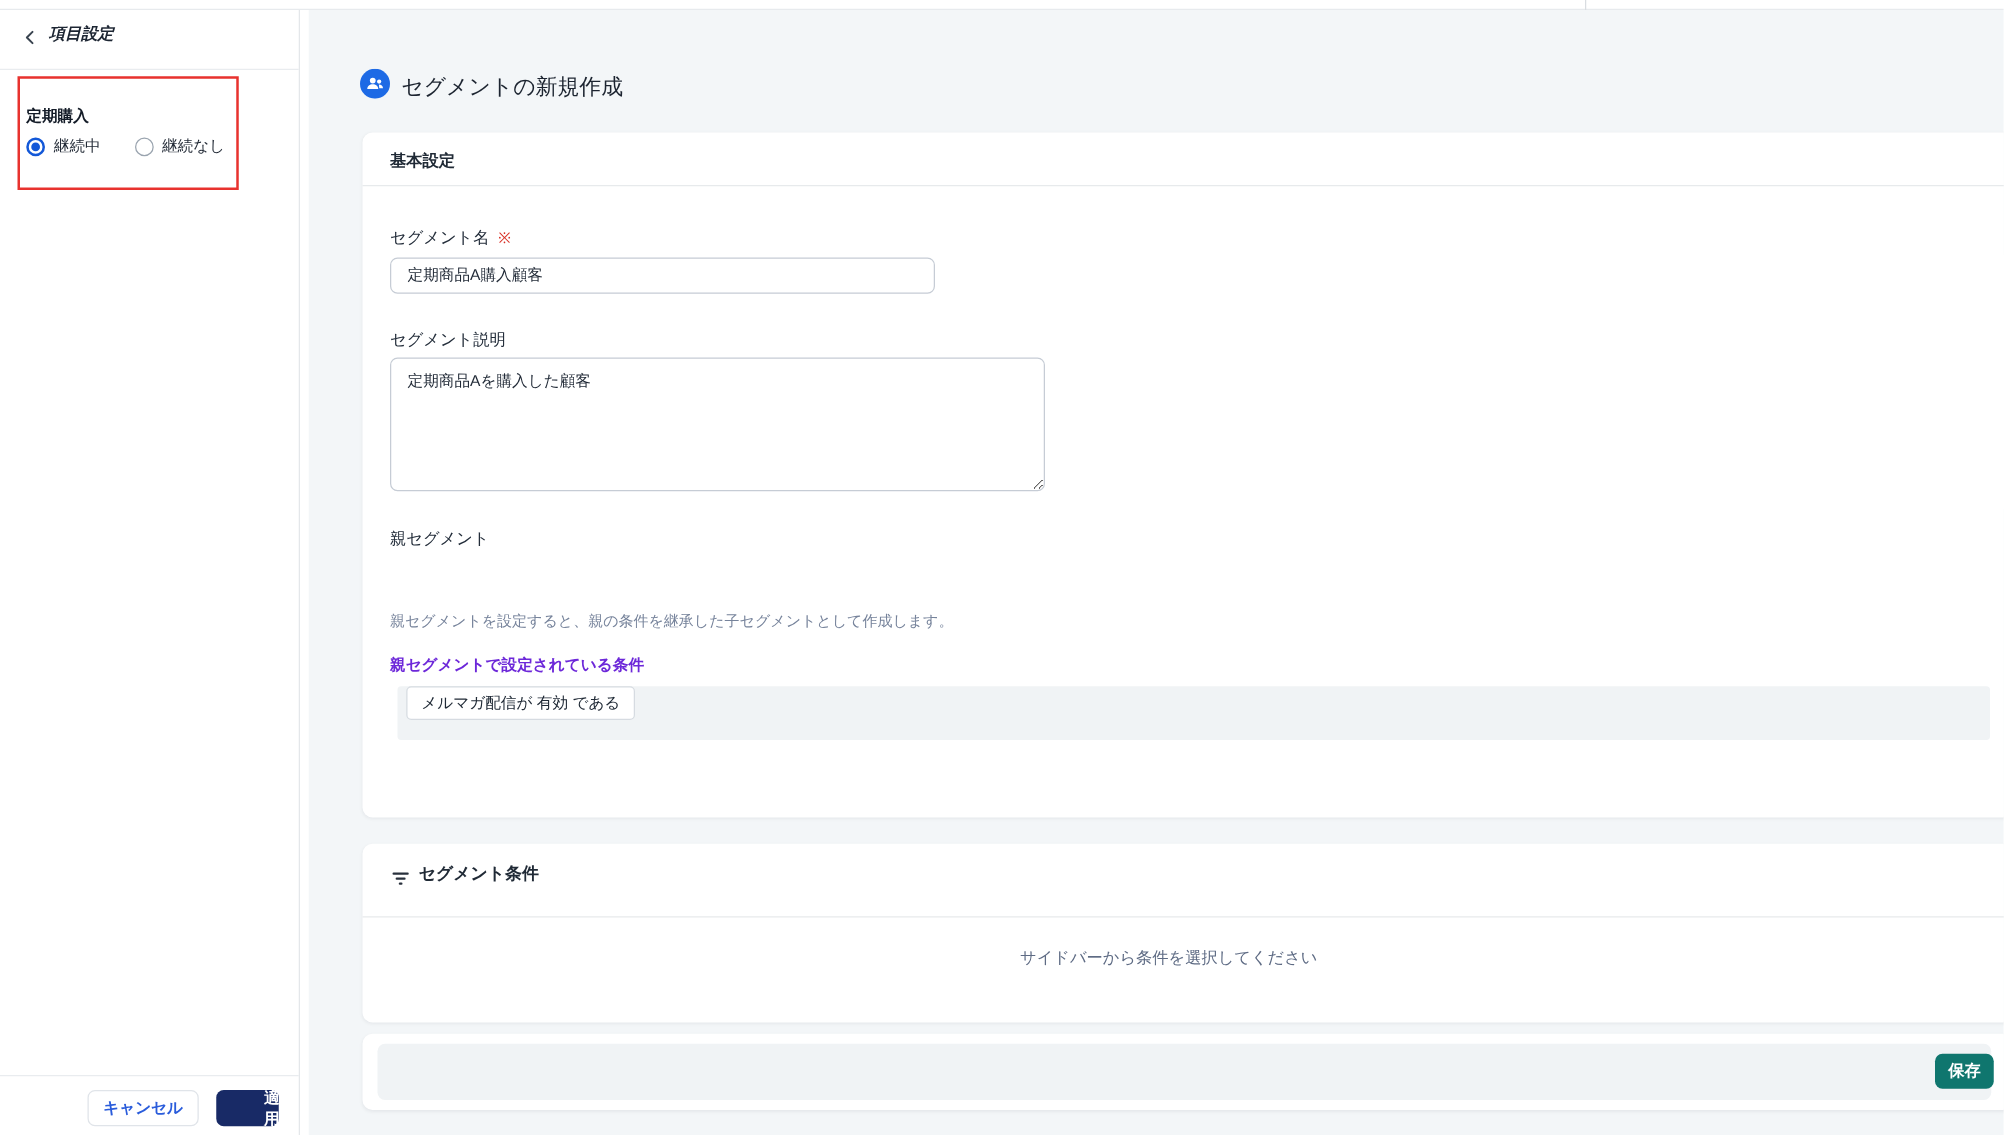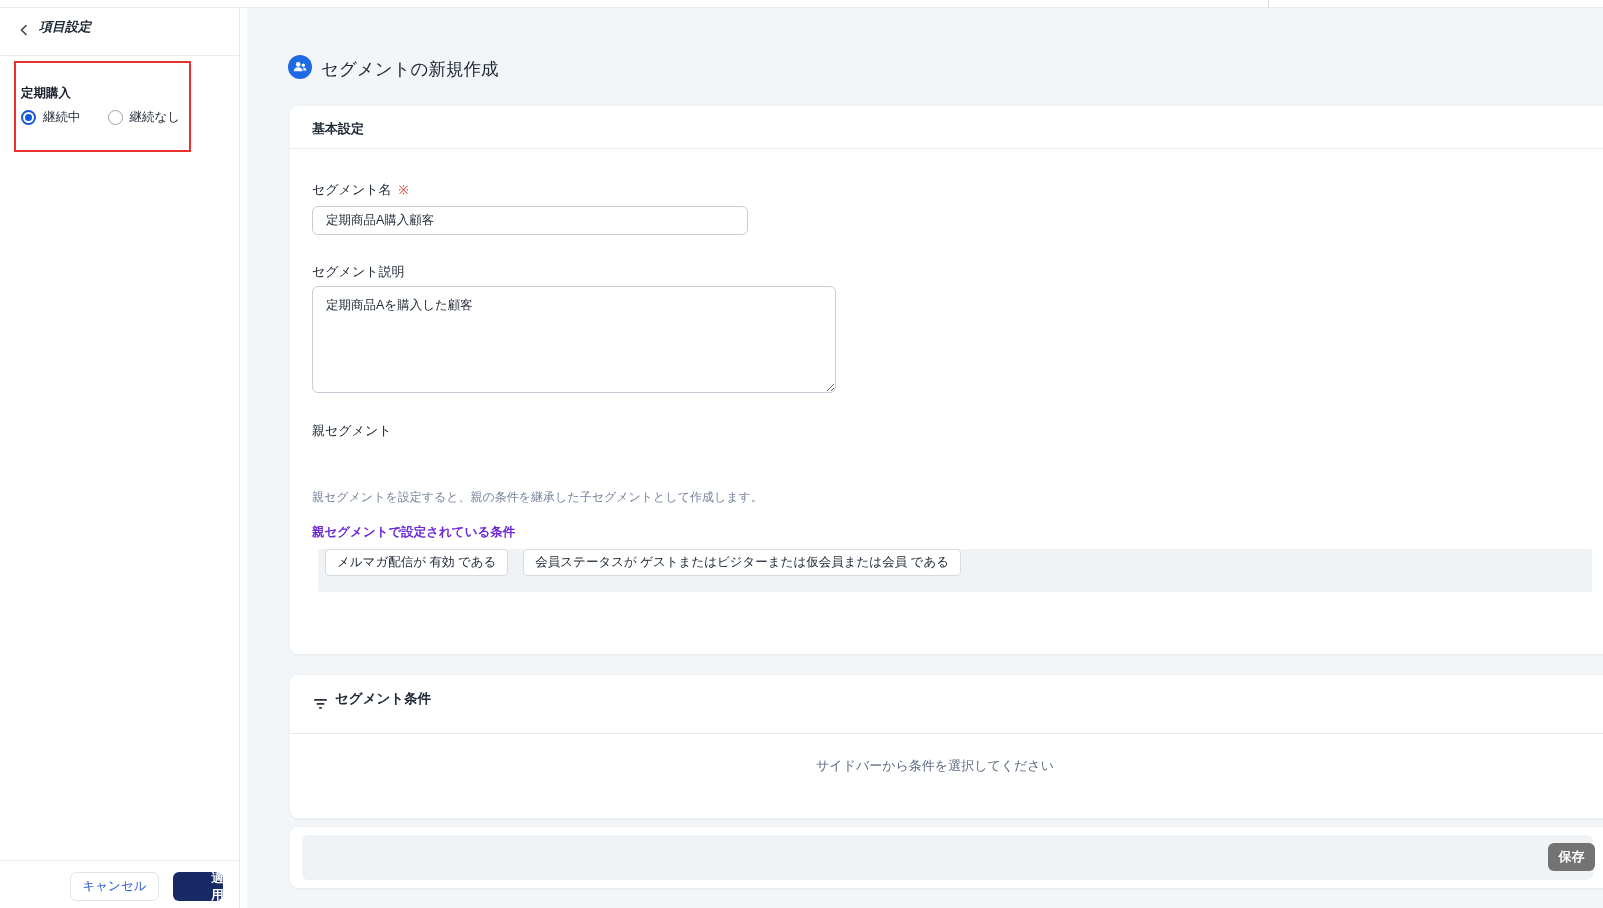--- a/index.html
+++ b/index.html
@@ -38,21 +38,21 @@
   .radio-opt + .radio-opt { margin-left:27px; }
   .radio { width:15px; height:15px; border-radius:50%; position:relative; flex:0 0 auto; }
   .radio.sel { border:2px solid #1358d8; }
   .radio.sel::after { content:""; position:absolute; left:50%; top:50%; width:7px; height:7px;
     margin:-3.5px 0 0 -3.5px; border-radius:50%; background:#1358d8; }
   .radio.unsel { border:1.5px solid #9aa4af; }
   .radio-label { font-size:12.5px; color:#1f2733; }
 
   .cancel-btn { position:absolute; left:70px; top:872px; width:89px; height:29px;
     background:#fff; border:1px solid #e0e4e9; border-radius:6px; color:#2a5cdb;
-    font-size:12.5px; font-weight:400; display:flex; align-items:center; justify-content:center; cursor:pointer;
+    font-size:12.5px; font-weight:700; display:flex; align-items:center; justify-content:center; cursor:pointer;
     font-family:"Liberation Sans", sans-serif; }
   .apply-btn { position:absolute; left:173px; top:872px; width:50px; height:29px;
     background:#182a66; border:none; border-radius:6px; color:#fff;
     font-size:12.5px; font-weight:700; display:flex; align-items:center; justify-content:center; cursor:pointer;
     font-family:"Liberation Sans", sans-serif;padding-left:39px; }
 
   
   .page-header-icon { position:absolute; left:288px; top:55px; width:24px; height:24px; z-index:2; }
   .page-title { position:absolute; left:321px; top:57px; font-size:17.5px; font-weight:400; color:#1c2430; z-index:2; }
 
@@ -92,21 +92,21 @@
     padding:0 11px; font-size:12.5px; color:#202a36; white-space:nowrap; }
 
   .cond-header-icon { position:absolute; left:23px; top:21px; }
   .cond-title { position:absolute; left:45px; top:15px; font-size:13.5px; font-weight:700; color:#202a36; }
   .empty-msg { position:absolute; left:0; top:82px; width:1290px; text-align:center;
     font-size:13px; color:#5e6b84; }
 
   .gray-inner { position:absolute; left:12px; top:8px; width:1291px; height:45px;
     background:#f0f3f5; border-radius:6px; }
   .save-btn { position:absolute; left:1258px; top:16px; width:47px; height:28px;
-    background:#737373; border:none; border-radius:6px; color:#fff; font-size:13px; font-weight:700;
+    background:#0f766e; border:none; border-radius:6px; color:#fff; font-size:13px; font-weight:700;
     display:flex; align-items:center; justify-content:center; cursor:pointer;
     font-family:"Liberation Sans", sans-serif; }
 </style>
 </head>
 <body>
 
 <div class="top-strip">
   <div class="tick"></div>
 </div>
 
@@ -164,21 +164,20 @@
 
   <div class="field-label" style="top:157px;">セグメント説明</div>
   <textarea class="text-area" style="">定期商品Aを購入した顧客</textarea>
 
   <div class="field-label" style="top:316px;">親セグメント</div>
   <div class="helper-text">親セグメントを設定すると、親の条件を継承した子セグメントとして作成します。</div>
 
   <div class="pc-label">親セグメントで設定されている条件</div>
   <div class="gray-band">
     <span class="chip">メルマガ配信が 有効 である</span>
-    <span class="chip">会員ステータスが ゲストまたはビジターまたは仮会員または会員 である</span>
   </div>
 </div>
 
 <div class="card card-2">
   <span class="cond-header-icon">
     <svg width="15" height="12" viewBox="0 0 15 12">
       <rect x="1" y="1" width="13" height="1.8" rx="0.9" fill="#28303c"></rect>
       <rect x="3.5" y="5" width="8" height="1.8" rx="0.9" fill="#28303c"></rect>
       <rect x="6" y="9" width="3" height="1.8" rx="0.9" fill="#28303c"></rect>
     </svg>

